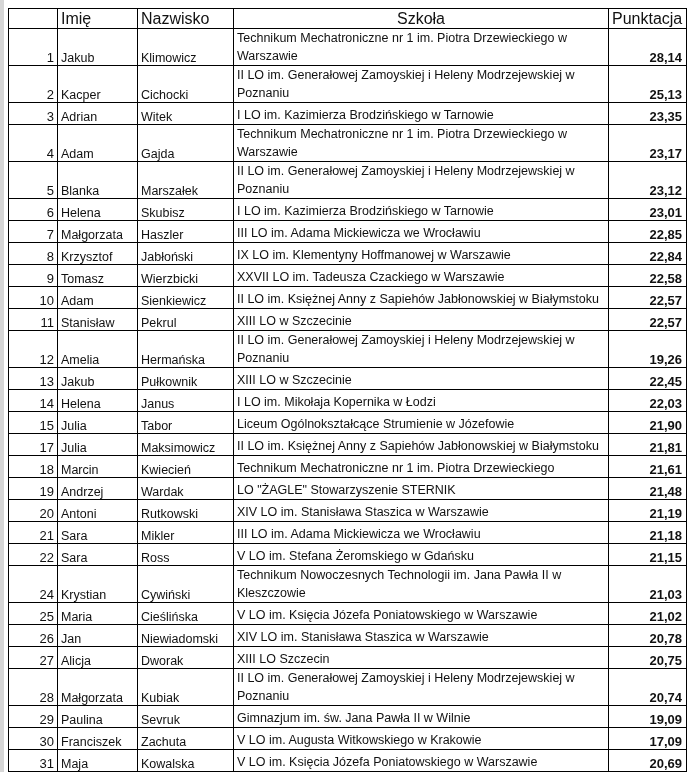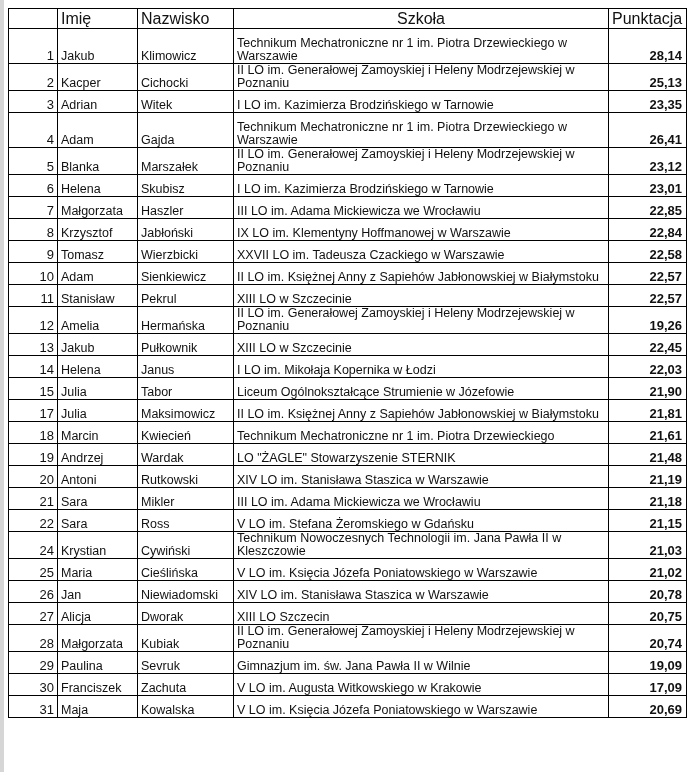--- a/index.html
+++ b/index.html
@@ -5,21 +5,21 @@
   html, body { margin:0; padding:0; background:#ffffff; }
   body { width:690px; height:772px; position:relative; overflow:hidden; font-family:"Liberation Sans", sans-serif; }
   .leftbar { position:absolute; left:0; top:0; width:4px; height:772px; background:#d6d6d6; }
   .sheet { position:absolute; left:8px; top:8px; }
   table { border-collapse:collapse; table-layout:fixed; font-size:12.5px; color:#111; }
   td, th { border:1px solid #000; padding:0 3px; vertical-align:bottom; overflow:hidden; white-space:nowrap; }
   th { font-weight:normal; height:19px; text-align:left; font-size:16px; }
   th.c-school { text-align:center; }
   td.c-rank { text-align:right; font-size:13px; }
   td.c-score { text-align:right; font-weight:bold; font-family:"Liberation Sans", sans-serif; font-size:13px; padding-right:4px;padding-left:14px; }
-  td.c-school { white-space:normal; line-height:13px; }
+  td.c-school { white-space:normal; line-height:18px; }
   tr.row { height:22px; }
   tr.row.tall { height:35px; }
   col.w-rank { width:49px; }
   col.w-first { width:80px; }
   col.w-last { width:96px; }
   col.w-school { width:375px; }
   col.w-score { width:78px; }
 </style>
 </head>
 <body>
@@ -64,21 +64,21 @@
           <td class="c-first">Adrian</td>
           <td class="c-last">Witek</td>
           <td class="c-school">I LO im. Kazimierza Brodzińskiego w Tarnowie</td>
           <td class="c-score">23,35</td>
         </tr>
         <tr class="row tall">
           <td class="c-rank">4</td>
           <td class="c-first">Adam</td>
           <td class="c-last">Gajda</td>
           <td class="c-school">Technikum Mechatroniczne nr 1 im. Piotra Drzewieckiego w Warszawie</td>
-          <td class="c-score">26,41</td>
+          <td class="c-score">23,17</td>
         </tr>
         <tr class="row">
           <td class="c-rank">5</td>
           <td class="c-first">Blanka</td>
           <td class="c-last">Marszałek</td>
           <td class="c-school">II LO im. Generałowej Zamoyskiej i Heleny Modrzejewskiej w Poznaniu</td>
           <td class="c-score">23,12</td>
         </tr>
         <tr class="row">
           <td class="c-rank">6</td>

